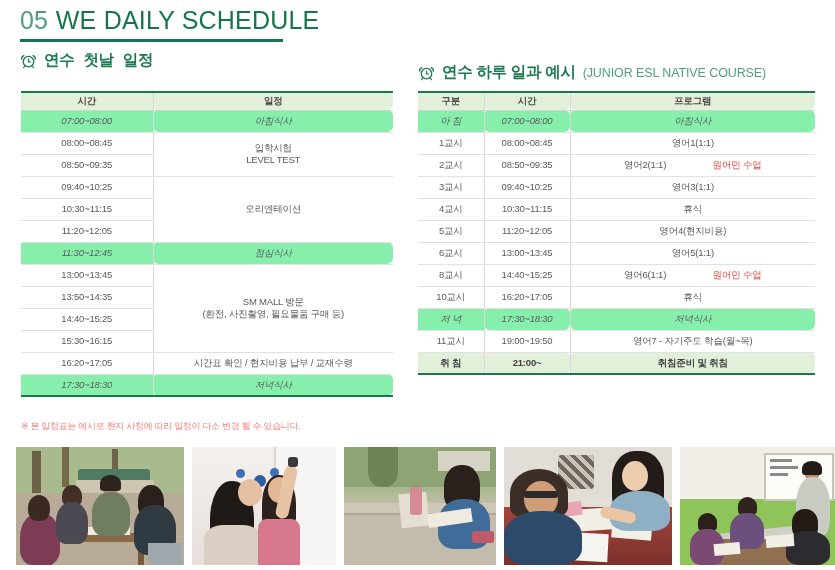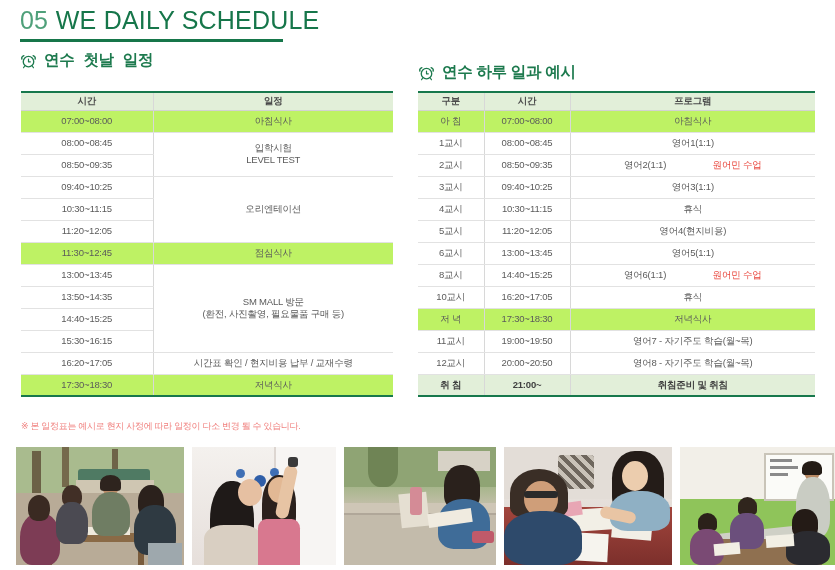--- a/index.html
+++ b/index.html
@@ -51,22 +51,22 @@
   table.sched td {
     height: 22px;
     text-align: center;
     vertical-align: middle;
     border-bottom: 1px solid #e2e2e2;
     letter-spacing: -0.2px;
     line-height: 1.25;
   }
   table.sched tr.last-row td { border-bottom: none; }
   table.sched { border-bottom: 2.5px solid #17784c; }
-  .vdiv { border-left: 1px solid #d8d8d8; }
-  .rowshade td { background: #bef264; }
+  .vdiv { border-left: 1px solid #d8d8d8; border-radius: 6px; }
+  .rowshade td { background: #86efac; font-style: italic; }
   .rowgreen td { background: #e2efd9; font-weight: bold; color: #404040; }
   .accent { color: #e8443a; margin-left: 44px; }
   .multi { line-height: 1.35; margin-left: 32px; }
 
   
   .note {
     position: absolute; left: 21px; top: 420px;
     font-size: 9px; color: #f0807e; letter-spacing: -0.3px;
   }
 
@@ -171,20 +171,21 @@
   <div class="sec-head" style="left:418px; top:62px;">
     <svg class="clock" width="17" height="17" viewBox="0 0 24 24">
       <circle cx="12" cy="13.6" r="7.4" fill="none" stroke="#1d7a4e" stroke-width="1.9"></circle>
       <path d="M5.5 5.2 C3.2 6.0 2.1 8.2 2.6 10.0" fill="none" stroke="#1d7a4e" stroke-width="1.9" stroke-linecap="round"></path>
       <path d="M18.5 5.2 C20.8 6.0 21.9 8.2 21.4 10.0" fill="none" stroke="#1d7a4e" stroke-width="1.9" stroke-linecap="round"></path>
       <path d="M12 10.2 V13.8 H14.6" fill="none" stroke="#1d7a4e" stroke-width="1.7" stroke-linecap="round" stroke-linejoin="round"></path>
       <path d="M6.6 19.8 L5.0 22.2" stroke="#1d7a4e" stroke-width="1.7" stroke-linecap="round"></path>
       <path d="M17.4 19.8 L19.0 22.2" stroke="#1d7a4e" stroke-width="1.7" stroke-linecap="round"></path>
     </svg>
     <span class="sec-title">연수 하루 일과 예시</span>
+    <span class="sec-sub">(JUNIOR ESL NATIVE COURSE)</span>
   </div>
 
   <table class="sched" id="right-table" style="left:418px; top:91px; width:397px;">
     <colgroup>
         <col style="width:66px">
         <col style="width:86px">
         <col style="width:245px">
       </colgroup>
     <thead>
       <tr>
@@ -242,25 +243,20 @@
         <tr class="rowshade">
           <td>저 녁</td>
           <td class="vdiv">17:30~18:30</td>
           <td class="vdiv">저녁식사</td>
         </tr>
         <tr>
           <td>11교시</td>
           <td class="vdiv">19:00~19:50</td>
           <td class="vdiv">영어7 - 자기주도 학습(월~목)</td>
         </tr>
-        <tr>
-          <td>12교시</td>
-          <td class="vdiv">20:00~20:50</td>
-          <td class="vdiv">영어8 - 자기주도 학습(월~목)</td>
-        </tr>
         <tr class="rowgreen last-row">
           <td>취 침</td>
           <td class="vdiv">21:00~</td>
           <td class="vdiv">취침준비 및 취침</td>
         </tr>
       </tbody>
   </table>
 
   <div class="note">※ 본 일정표는 예시로 현지 사정에 따라 일정이 다소 변경 될 수 있습니다.</div>
 

